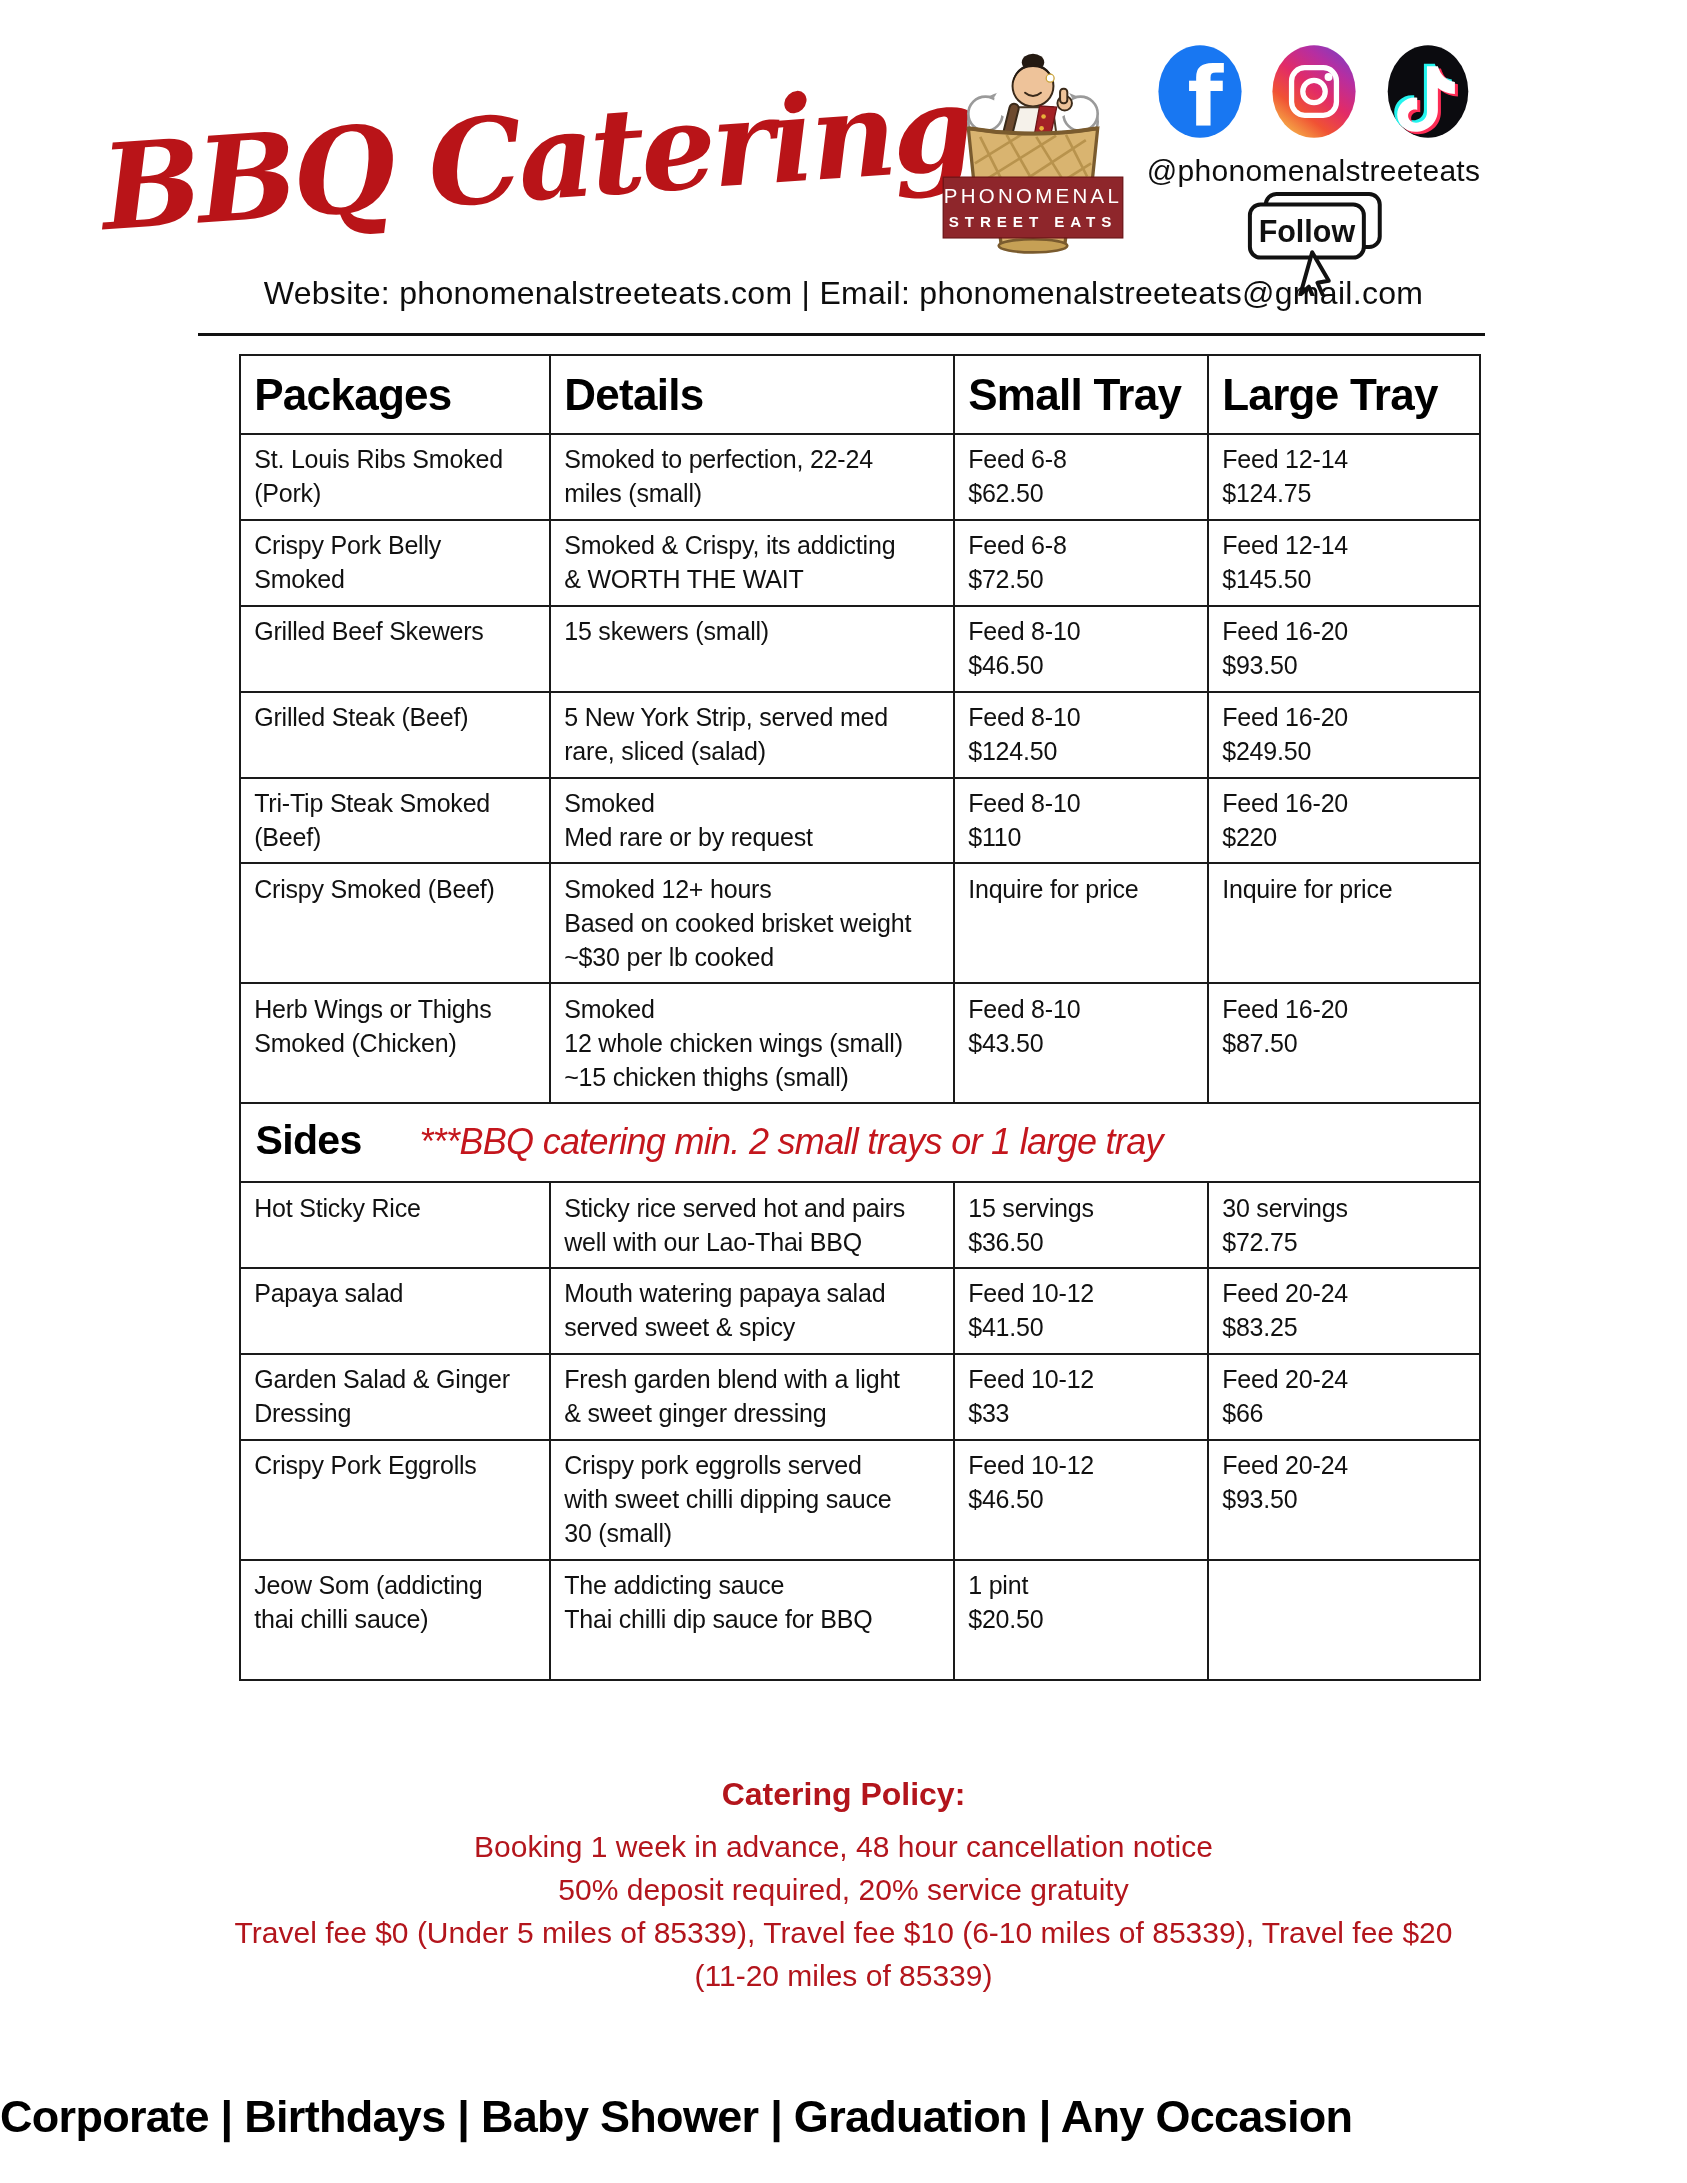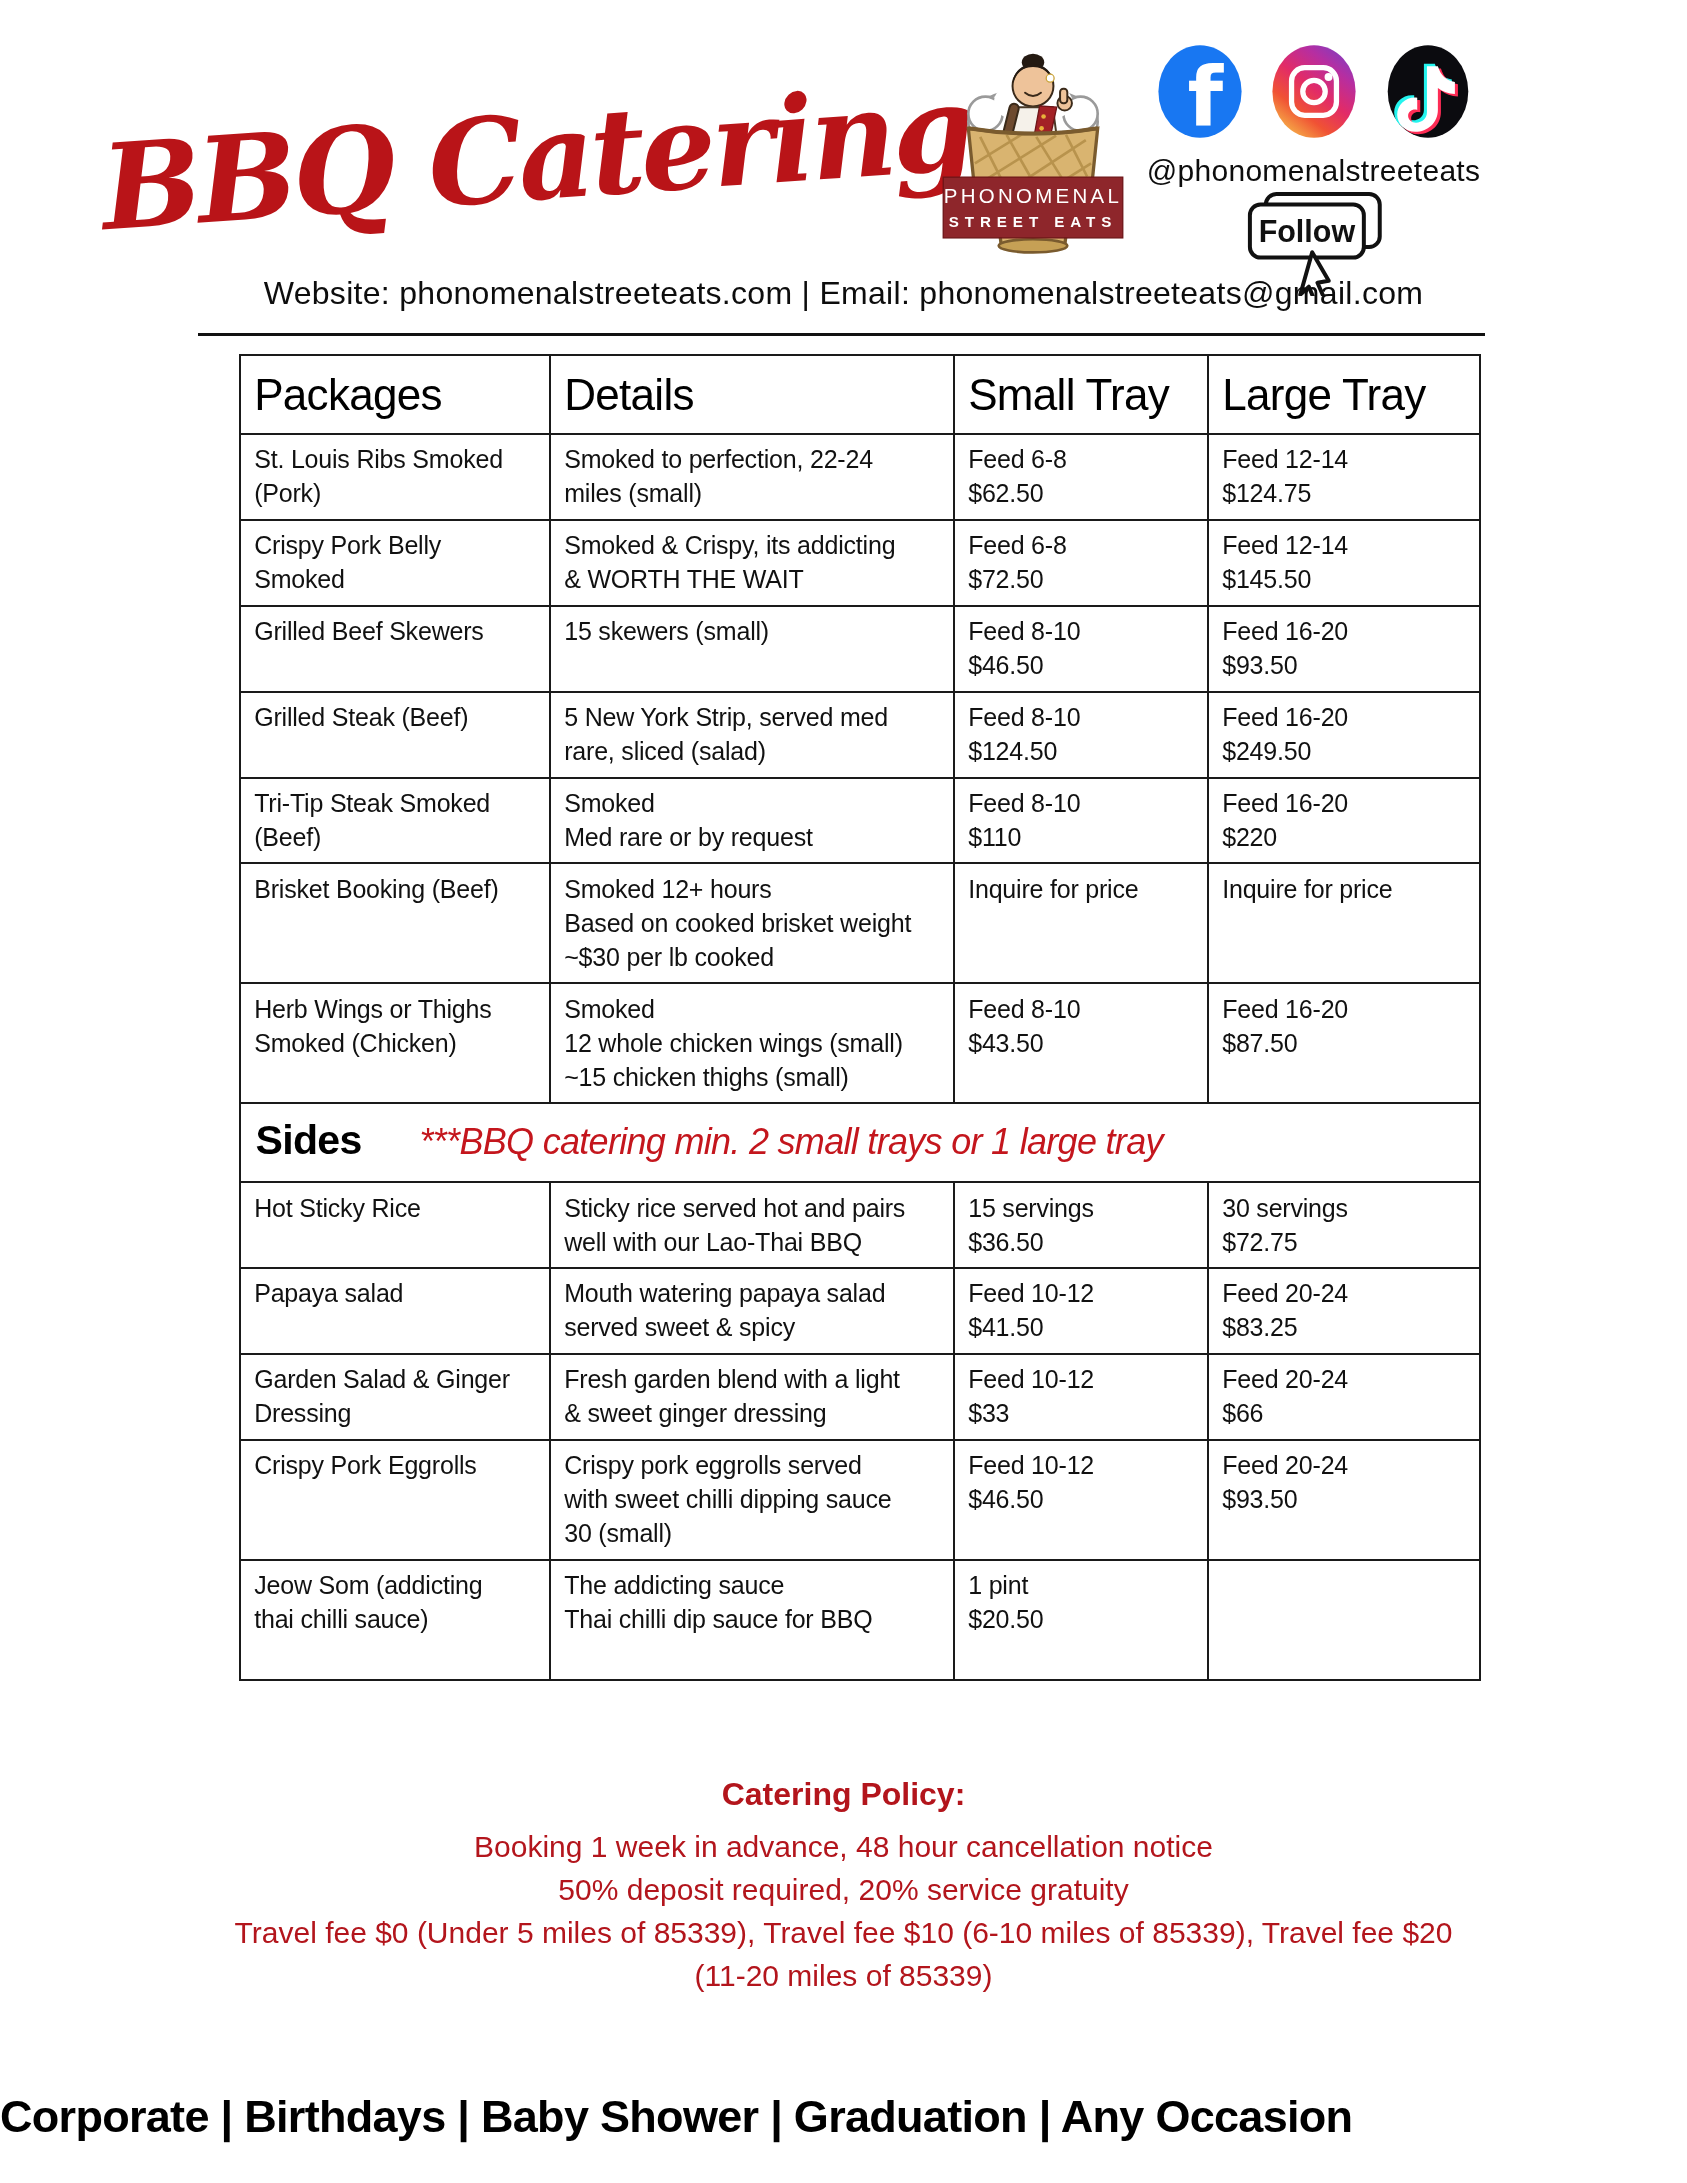--- a/index.html
+++ b/index.html
@@ -39,21 +39,21 @@
     font-size:32px;font-weight:400;letter-spacing:0.3px;color:#0d0d0d;
   }
   .rule{position:absolute;left:198px;top:333px;width:1287px;height:3.3px;background:#111;}
   
   table.menu{
     position:absolute;left:239px;top:354px;width:1240px;
     border-collapse:collapse;table-layout:fixed;background:#fff;
   }
   .menu th,.menu td{border:2.6px solid var(--border);}
   .menu th{
-    font-size:44px;font-weight:normal;text-align:left;vertical-align:middle;
+    font-size:44px;font-weight:bold;text-align:left;vertical-align:middle;
     padding:5.3px 13.2px;height:79px;letter-spacing:-0.7px;color:#000;
   }
   .menu td{
     font-size:25px;line-height:34px;vertical-align:top;
     padding:7.3px 13.2px 8.6px 13.2px;color:#111;letter-spacing:-0.2px;
   }
   .cell-line{min-height:34px;}
   tr.sides-row td{padding:9.3px 14.6px;height:79px;vertical-align:middle;}
   .sides-label{font-size:41px;font-weight:bold;color:#000;letter-spacing:-0.7px;}
   .sides-note{
@@ -276,21 +276,21 @@
           <div class="cell-line">$110</div>
         </td>
     <td>
           <div class="cell-line">Feed 16-20</div>
           <div class="cell-line">$220</div>
         </td>
   </tr>
 
   <tr>
     <td>
-          <div class="cell-line">Brisket Booking (Beef)</div>
+          <div class="cell-line">Crispy Smoked (Beef)</div>
         </td>
     <td>
           <div class="cell-line">Smoked 12+ hours</div>
           <div class="cell-line">Based on cooked brisket weight</div>
           <div class="cell-line">~$30 per lb cooked</div>
         </td>
     <td>
           <div class="cell-line">Inquire for price</div>
         </td>
     <td>

